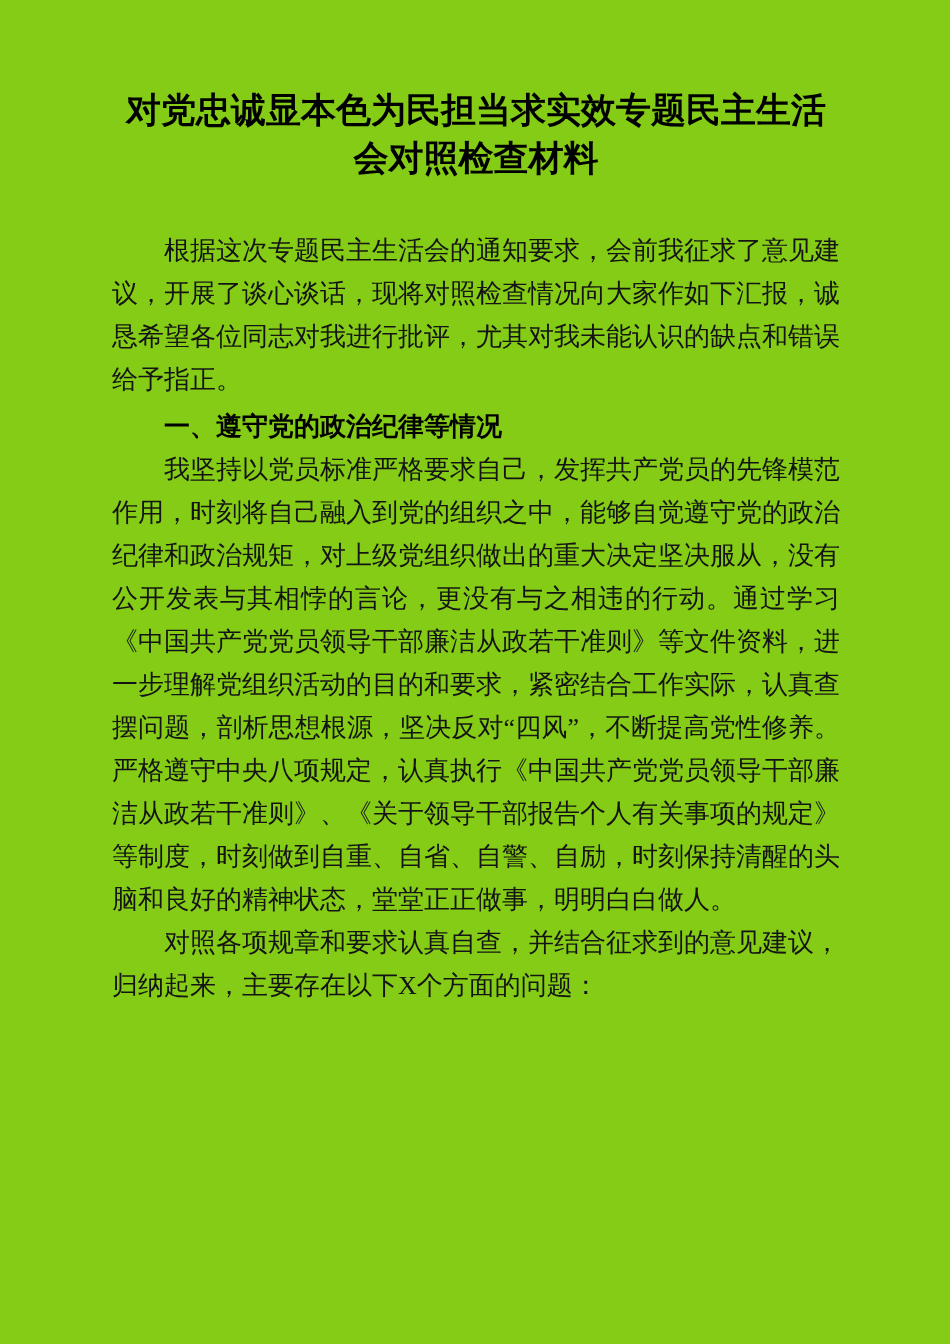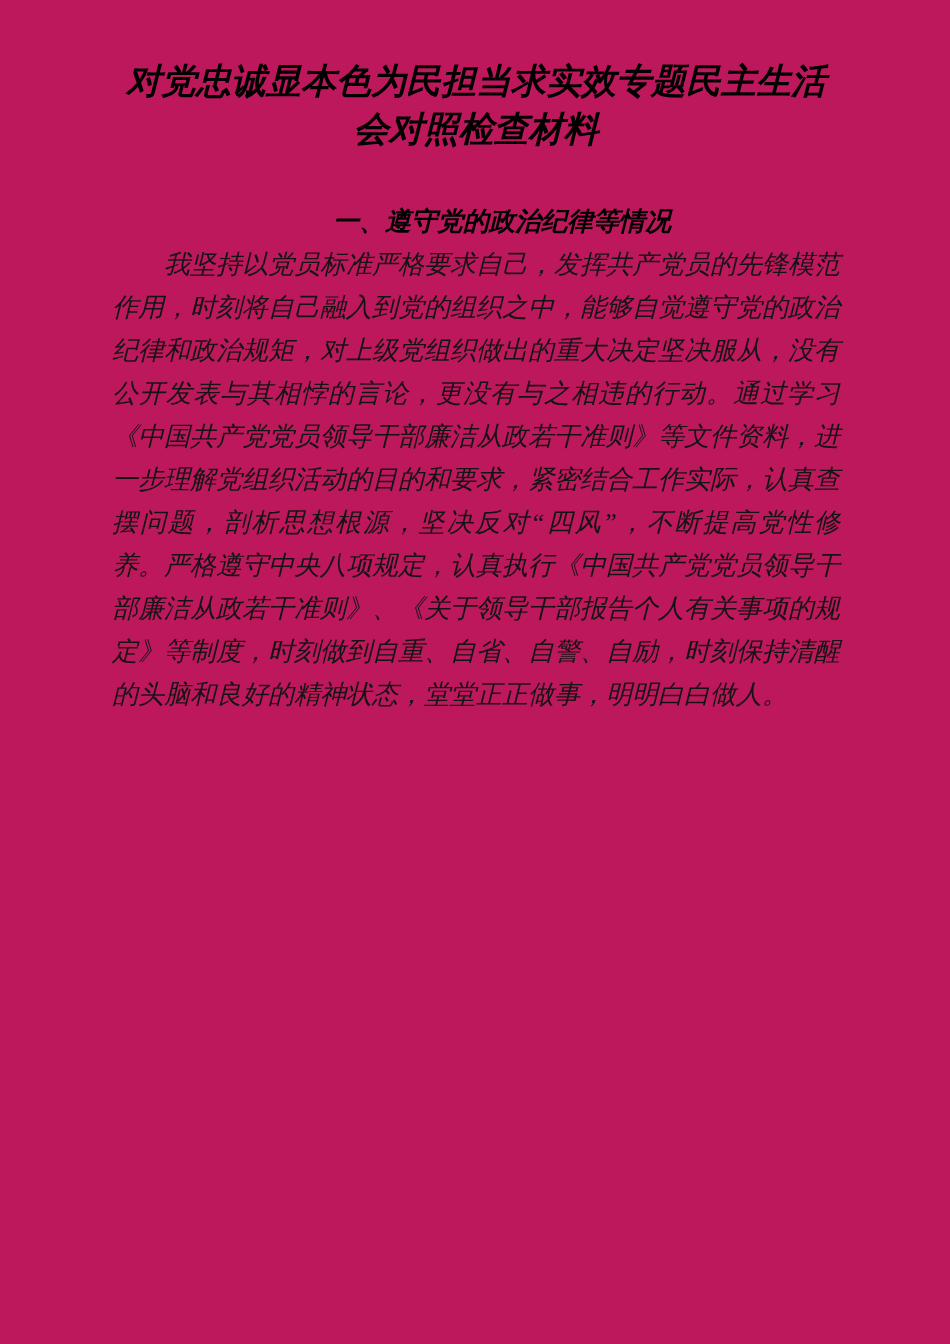--- a/index.html
+++ b/index.html
@@ -11,23 +11,22 @@
     width: 950px;
     height: 1344px;
     overflow: hidden;
     font-family: "Liberation Serif", serif;
     color: #000000;
   }
   .page {
     box-sizing: border-box;
     width: 950px;
     height: 1344px;
-    background: #be185d;
-    padding: 58px 110px 0 112px;
-    font-style: italic;
+    background: #84cc16;
+    padding: 87px 110px 0 112px;
   }
   .doc-title {
     margin: 0 0 46px 0;
     font-family: "Liberation Serif", serif;
     font-weight: bold;
     font-size: 35px;
     line-height: 48px;
     text-align: center;
     color: #000000;
     letter-spacing: 0;
@@ -46,26 +45,28 @@
     color: #141414;
     letter-spacing: 0;
   }
   .section-heading {
     margin: 4px 0 0 0;
     font-family: "Liberation Sans", sans-serif;
     font-weight: bold;
     font-size: 26px;
     line-height: 43px;
     text-indent: 2em;
-    text-align: center;
+    text-align: left;
     color: #000000;
   }
 </style>
 </head>
 <body>
 
 <div class="page">
   <h1 class="doc-title">对党忠诚显本色为民担当求实效专题民主生活会对照检查材料</h1>
   <div class="doc-body">
+      <p class="body-para">根据这次专题民主生活会的通知要求，会前我征求了意见建议，开展了谈心谈话，现将对照检查情况向大家作如下汇报，诚恳希望各位同志对我进行批评，尤其对我未能认识的缺点和错误给予指正。</p>
       <h2 class="section-heading">一、遵守党的政治纪律等情况</h2>
       <p class="body-para">我坚持以党员标准严格要求自己，发挥共产党员的先锋模范作用，时刻将自己融入到党的组织之中，能够自觉遵守党的政治纪律和政治规矩，对上级党组织做出的重大决定坚决服从，没有公开发表与其相悖的言论，更没有与之相违的行动。通过学习《中国共产党党员领导干部廉洁从政若干准则》等文件资料，进一步理解党组织活动的目的和要求，紧密结合工作实际，认真查摆问题，剖析思想根源，坚决反对“四风”，不断提高党性修养。严格遵守中央八项规定，认真执行《中国共产党党员领导干部廉洁从政若干准则》、《关于领导干部报告个人有关事项的规定》等制度，时刻做到自重、自省、自警、自励，时刻保持清醒的头脑和良好的精神状态，堂堂正正做事，明明白白做人。</p>
+      <p class="body-para">对照各项规章和要求认真自查，并结合征求到的意见建议，归纳起来，主要存在以下X个方面的问题：</p>
     </div>
 </div>
 
 </body></html>

